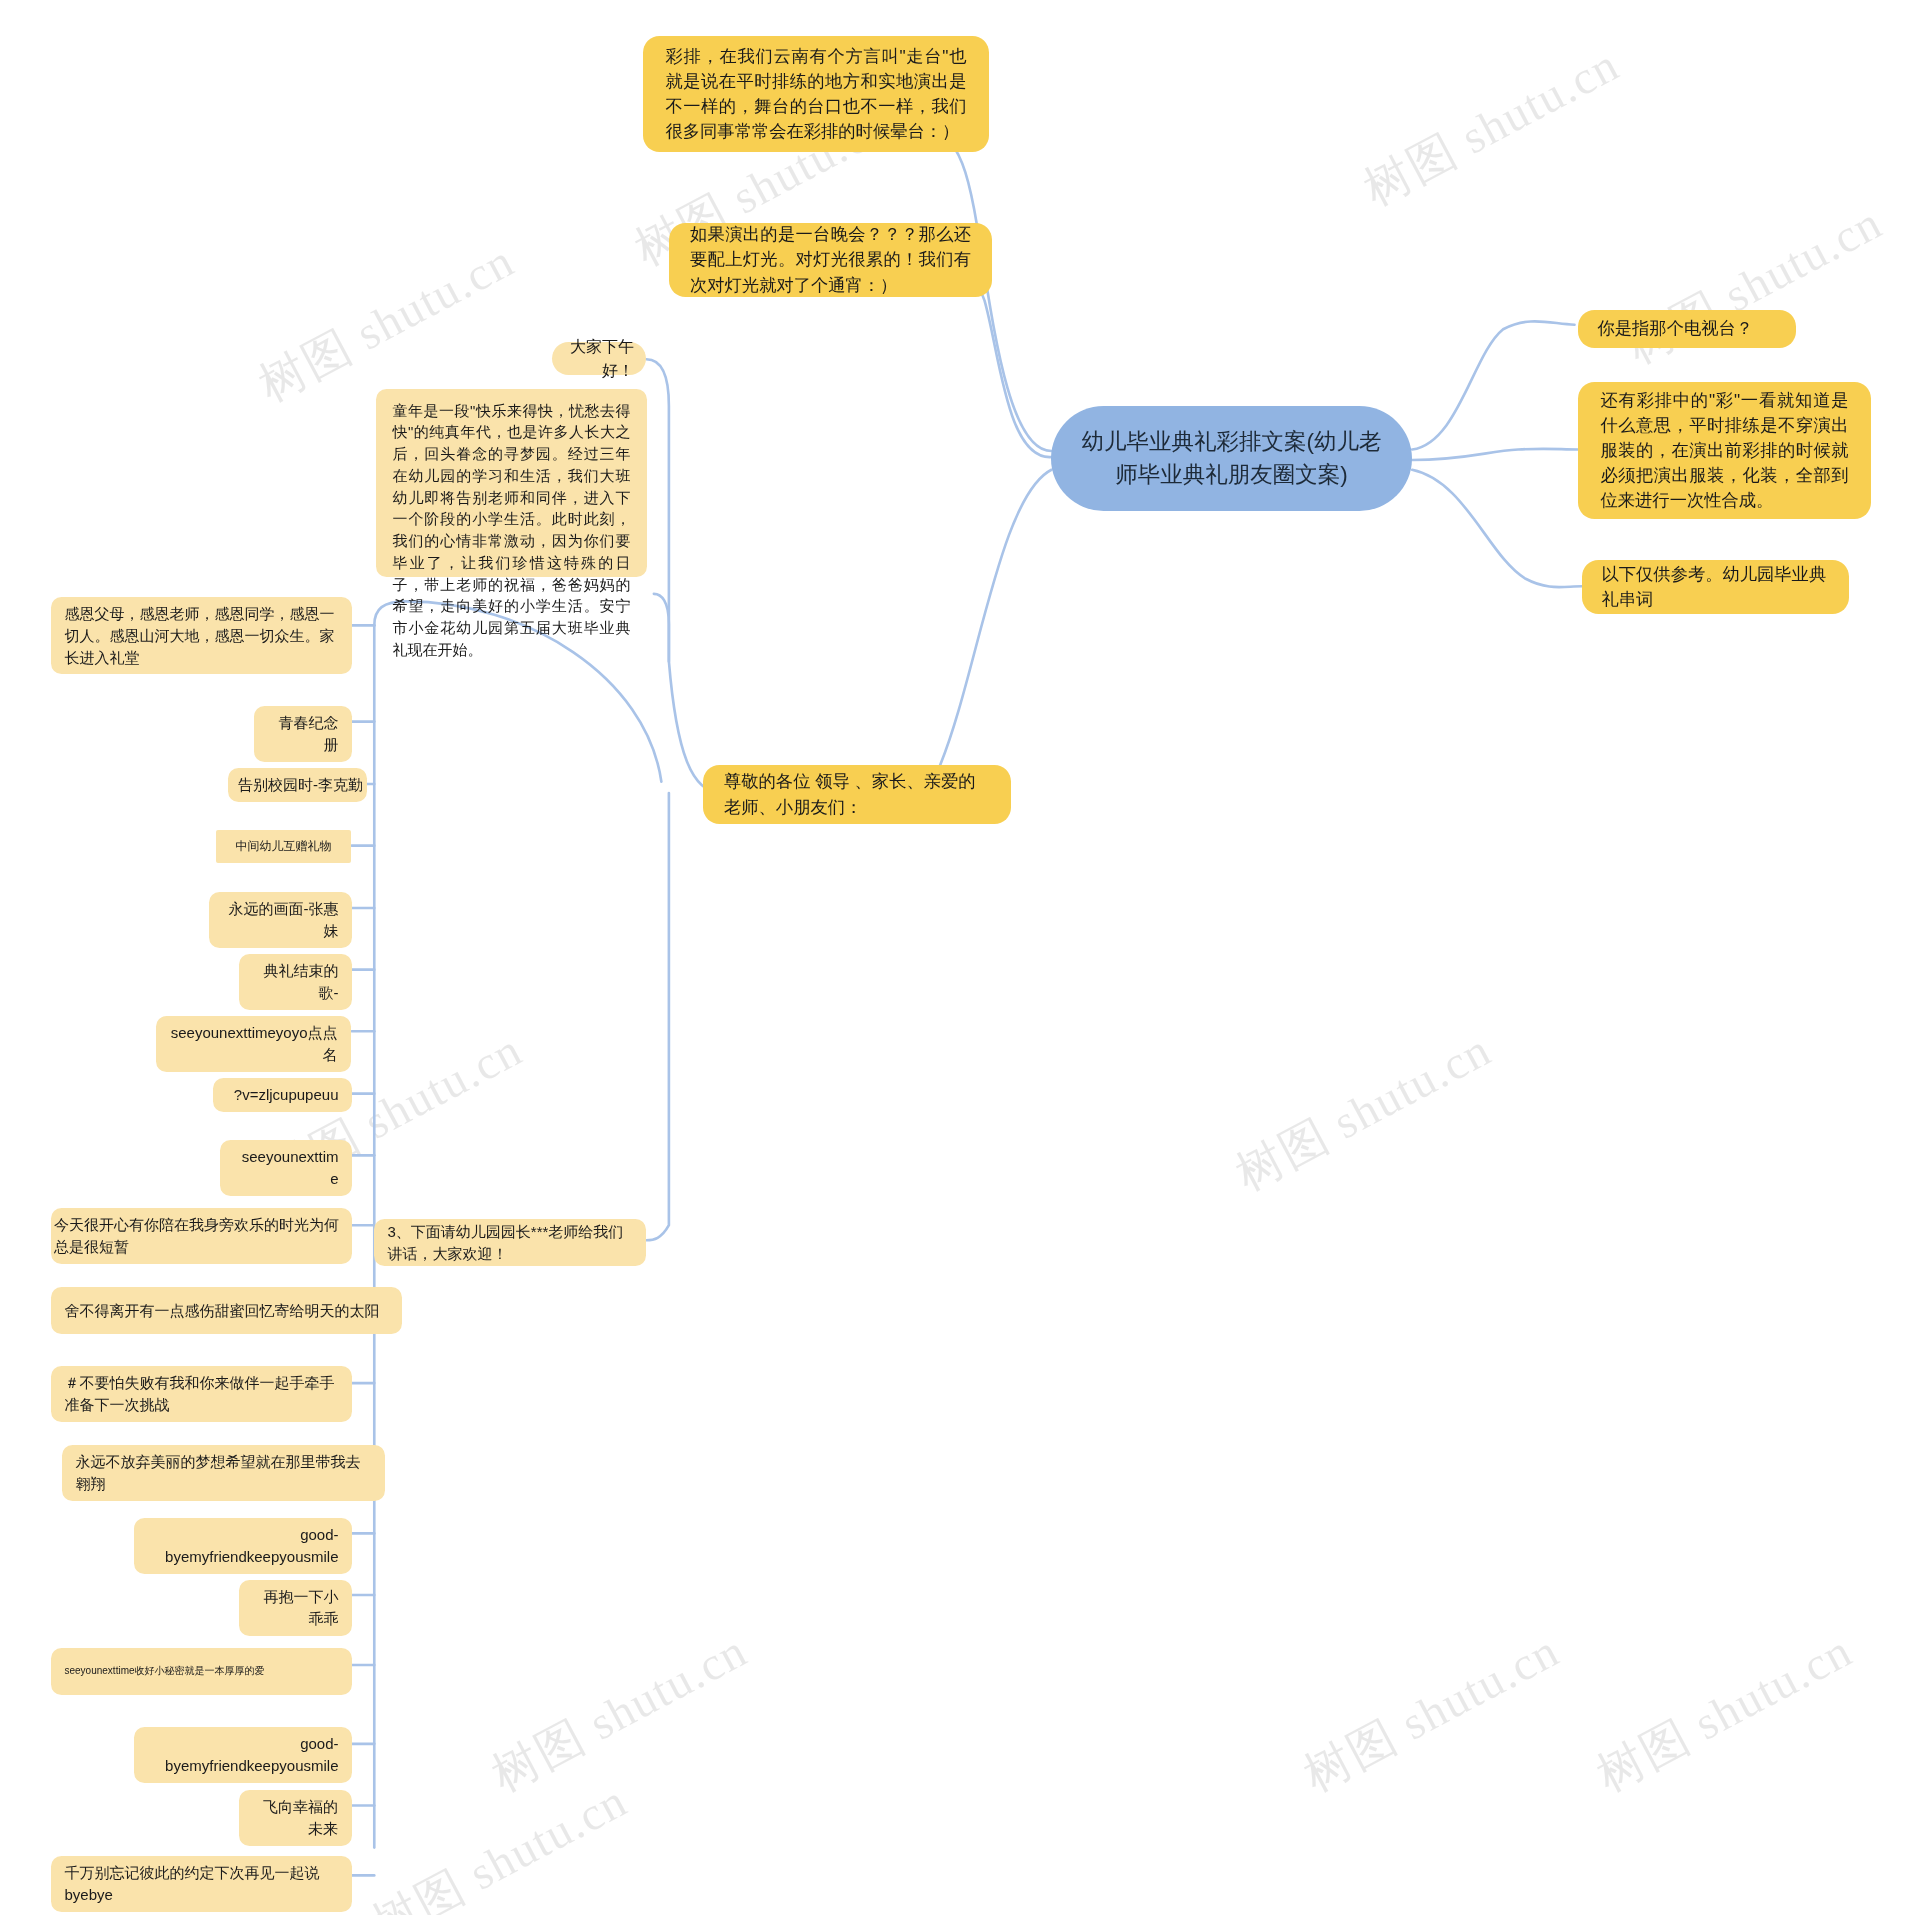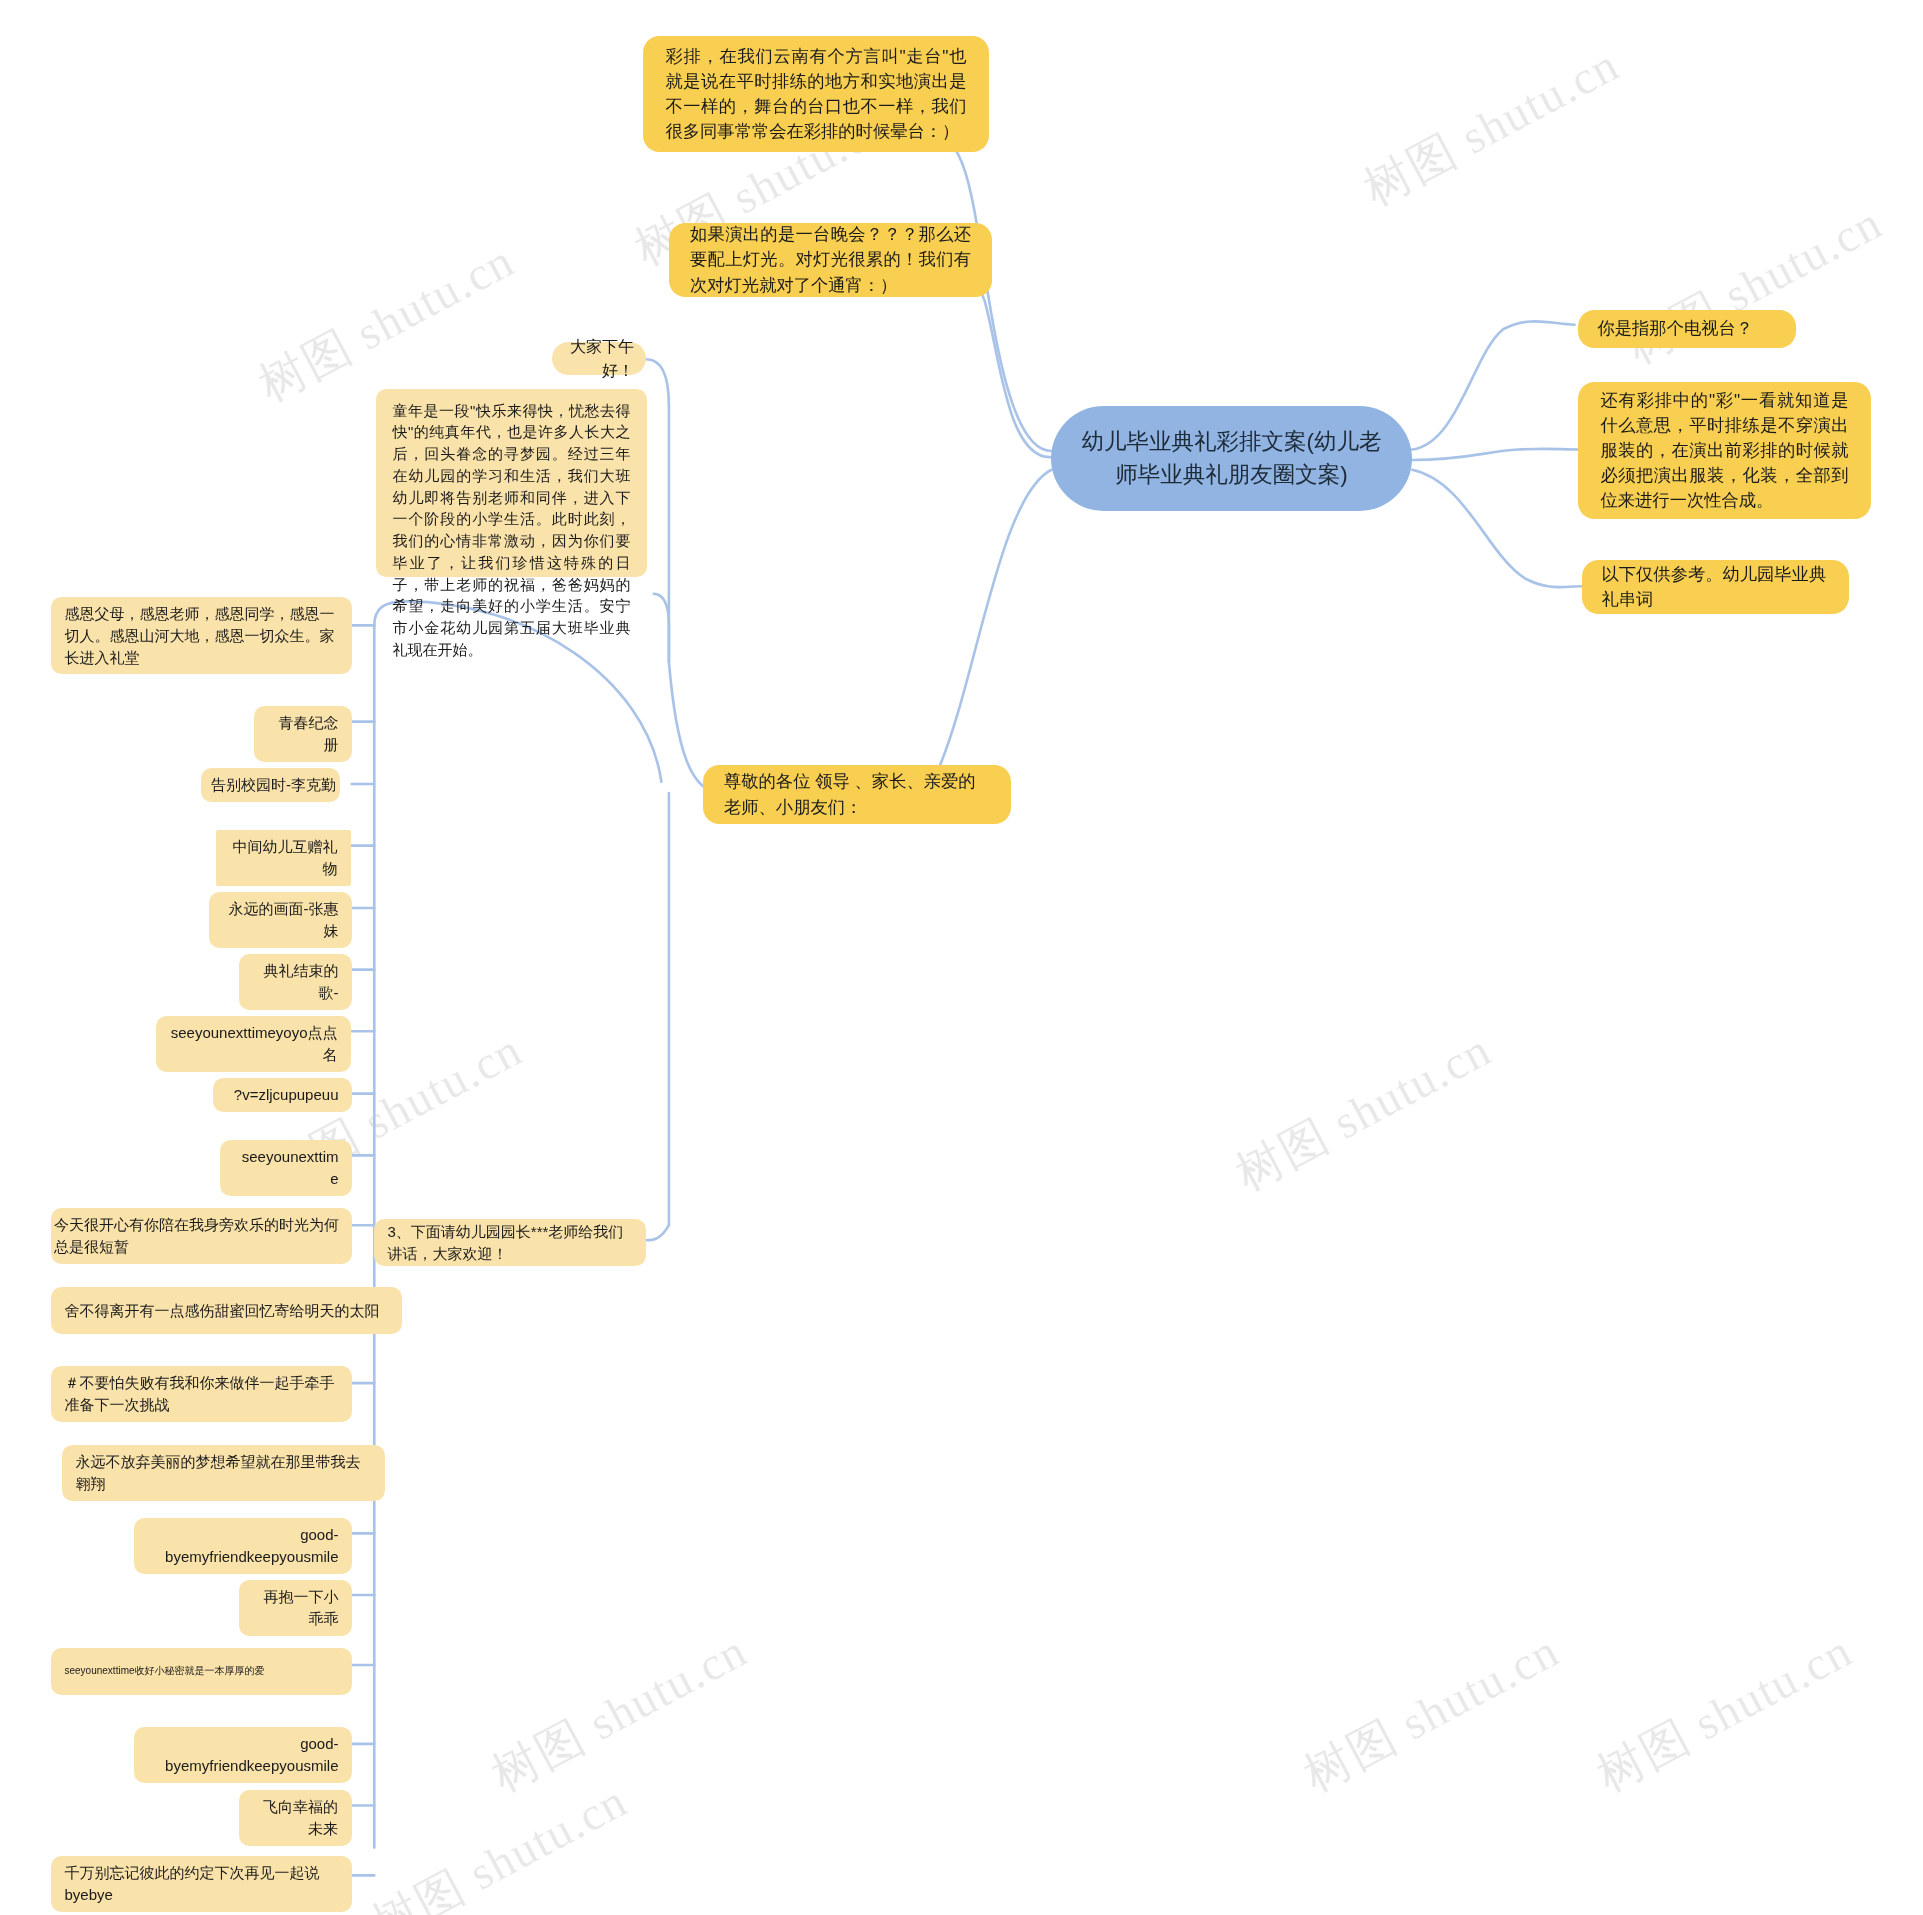--- a/index.html
+++ b/index.html
@@ -147,22 +147,22 @@
     <span>童年是一段"快乐来得快，忧愁去得快"的纯真年代，也是许多人长大之后，回头眷念的寻梦园。经过三年在幼儿园的学习和生活，我们大班幼儿即将告别老师和同伴，进入下一个阶段的小学生活。此时此刻，我们的心情非常激动，因为你们要毕业了，让我们珍惜这特殊的日子，带上老师的祝福，爸爸妈妈的希望，走向美好的小学生活。安宁市小金花幼儿园第五届大班毕业典礼现在开始。</span>
   </div>
 
   <div class="node cream ta-l" style="left:374px;top:1219px;width:272px;height:47px;padding:6.8px 13.5px;font-size:15px;border-radius:10.5px;">
     <span>3、下面请幼儿园园长***老师给我们 讲话，大家欢迎！</span>
   </div>
 
   <div id="far-left-column">
       <div class="node cream ta-l" style="left: 51px; top: 597px; width: 301px; min-height: 59px; padding: 6px 13.5px; font-size: 15px; border-radius: 10.5px;"><span>感恩父母，感恩老师，感恩同学，感恩一切人。感恩山河大地，感恩一切众生。家长进入礼堂</span></div>
       <div class="node cream ta-r" style="left: 254px; top: 706px; width: 98px; min-height: 33px; padding: 6px 13.5px; font-size: 15px; border-radius: 10.5px;"><span>青春纪念册</span></div>
-      <div class="node cream ta-r" style="left: 201px; top: 768px; width: 139px; min-height: 33px; padding: 6px 4px; font-size: 15px; border-radius: 10.5px;"><span>告别校园时-李克勤</span></div>
-      <div class="node cream ta-r" style="left: 216px; top: 830px; width: 135px; min-height: 33px; padding: 6px 13.5px; font-size: 15px; border-radius: 2px;"><span>中间幼儿互赠礼物</span></div>
+      <div class="node cream ta-r" style="left: 228px; top: 768px; width: 139px; min-height: 33px; padding: 6px 4px; font-size: 15px; border-radius: 10.5px;"><span>告别校园时-李克勤</span></div>
+      <div class="node cream ta-r" style="left: 216px; top: 830px; width: 135px; min-height: 33px; padding: 6px 13.5px; font-size: 12px; border-radius: 2px; text-align: center;"><span>中间幼儿互赠礼物</span></div>
       <div class="node cream ta-r" style="left: 209px; top: 892px; width: 143px; min-height: 33px; padding: 6px 13.5px; font-size: 15px; border-radius: 10.5px;"><span>永远的画面-张惠妹</span></div>
       <div class="node cream ta-r" style="left: 239px; top: 954px; width: 113px; min-height: 33px; padding: 6px 13.5px; font-size: 15px; border-radius: 10.5px;"><span>典礼结束的歌-</span></div>
       <div class="node cream ta-r" style="left: 156px; top: 1016px; width: 195px; min-height: 33px; padding: 6px 13.5px; font-size: 15px; border-radius: 10.5px;"><span>seeyounexttimeyoyo点点名</span></div>
       <div class="node cream ta-r" style="left: 213px; top: 1078px; width: 139px; min-height: 33px; padding: 6px 13.5px; font-size: 15px; border-radius: 10.5px;"><span>?v=zljcupupeuu</span></div>
       <div class="node cream ta-r" style="left: 220px; top: 1140px; width: 132px; min-height: 33px; padding: 6px 13.5px; font-size: 15px; border-radius: 10.5px;"><span>seeyounexttime</span></div>
       <div class="node cream ta-l" style="left: 51px; top: 1208px; width: 301px; min-height: 47px; padding: 6px 3px; font-size: 15px; border-radius: 10.5px;"><span>今天很开心有你陪在我身旁欢乐的时光为何总是很短暂</span></div>
       <div class="node cream ta-l" style="left: 51px; top: 1287px; width: 351px; min-height: 47px; padding: 6px 13.5px; font-size: 15px; border-radius: 10.5px;"><span>舍不得离开有一点感伤甜蜜回忆寄给明天的太阳</span></div>
       <div class="node cream ta-l" style="left: 51px; top: 1366px; width: 301px; min-height: 47px; padding: 6px 13.5px; font-size: 15px; border-radius: 10.5px;"><span>＃不要怕失败有我和你来做伴一起手牵手准备下一次挑战</span></div>
       <div class="node cream ta-l" style="left: 62px; top: 1445px; width: 323px; min-height: 47px; padding: 6px 13.5px; font-size: 15px; border-radius: 10.5px;"><span>永远不放弃美丽的梦想希望就在那里带我去翱翔</span></div>
       <div class="node cream ta-r" style="left: 134px; top: 1518px; width: 218px; min-height: 33px; padding: 6px 13.5px; font-size: 15px; border-radius: 10.5px;"><span>good-byemyfriendkeepyousmile</span></div>

